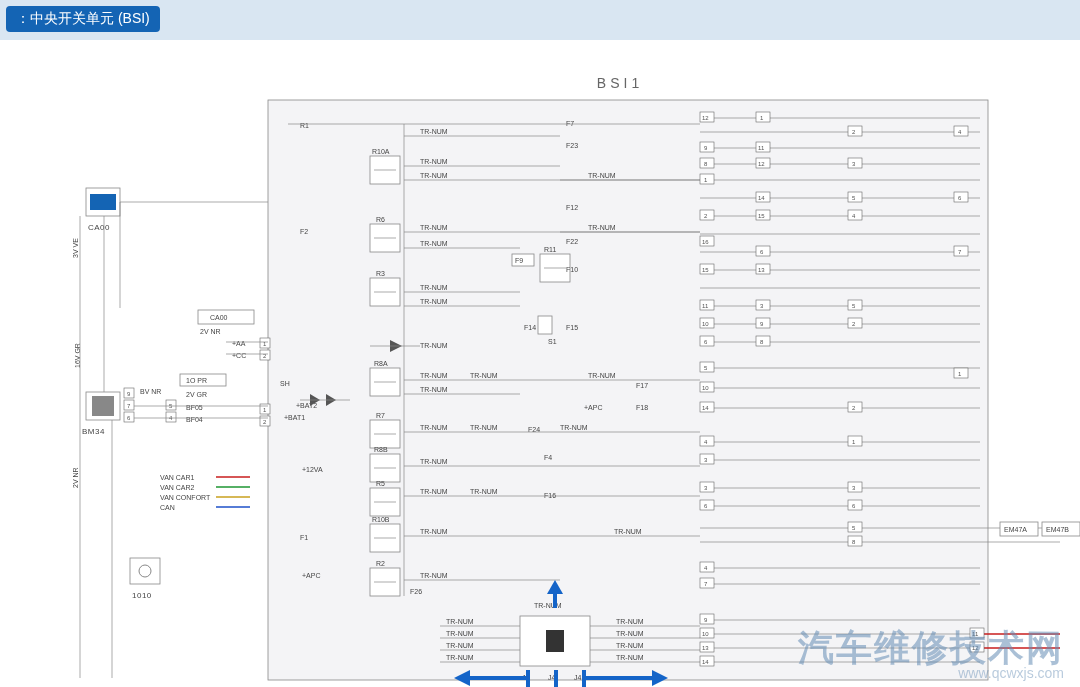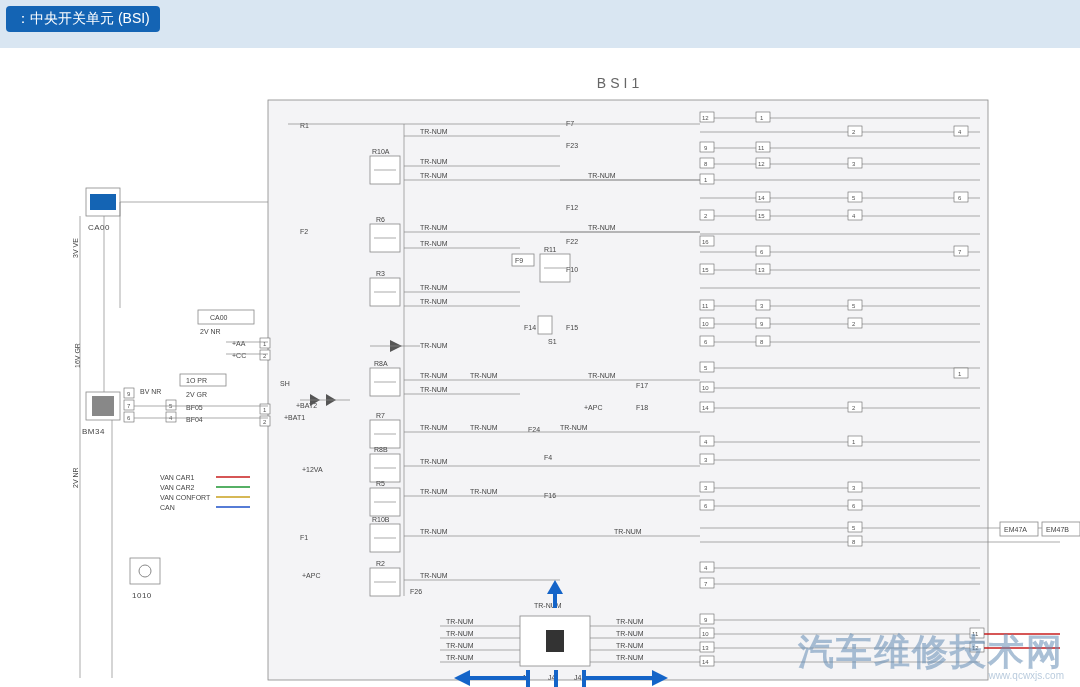--- a/index.html
+++ b/index.html
@@ -4,21 +4,21 @@
 <style>
   * { box-sizing: border-box; margin: 0; padding: 0; }
   body {
     width: 1080px; height: 687px;
     font-family: Arial, "Microsoft YaHei", sans-serif;
     background: #fff;
     position: relative;
     overflow: hidden;
   }
   .banner {
-    width: 100%; height: 48px;
+    width: 100%; height: 40px;
     background: #d9e6f2;
     display: flex; align-items: flex-start;
   }
   .banner-tag {
     background: #1464b4;
     color: #fff;
     font-size: 14px;
     padding: 4px 10px;
     border-radius: 4px;
     margin: 6px 0 0 6px;
@@ -54,21 +54,21 @@
   .watermark {
     position: absolute;
     right: 16px; bottom: 6px;
     text-align: right;
     font-family: "Microsoft YaHei", sans-serif;
     color: rgba(100,140,180,0.55);
     line-height: 1.05;
     pointer-events: none;
   }
   .watermark .wm1 { font-size: 36px; font-weight: 700; letter-spacing: 2px; }
-  .watermark .wm2 { font-size: 10px; color: rgba(100,140,180,0.45); }
+  .watermark .wm2 { font-size: 14px; color: rgba(100,140,180,0.45); }
 </style>
 </head>
 <body>
 
 <div class="banner">
   <span class="banner-tag">：中央开关单元 (BSI)</span>
 </div>
 
 <div class="page">
 <svg class="schematic" viewBox="0 0 1080 639">

